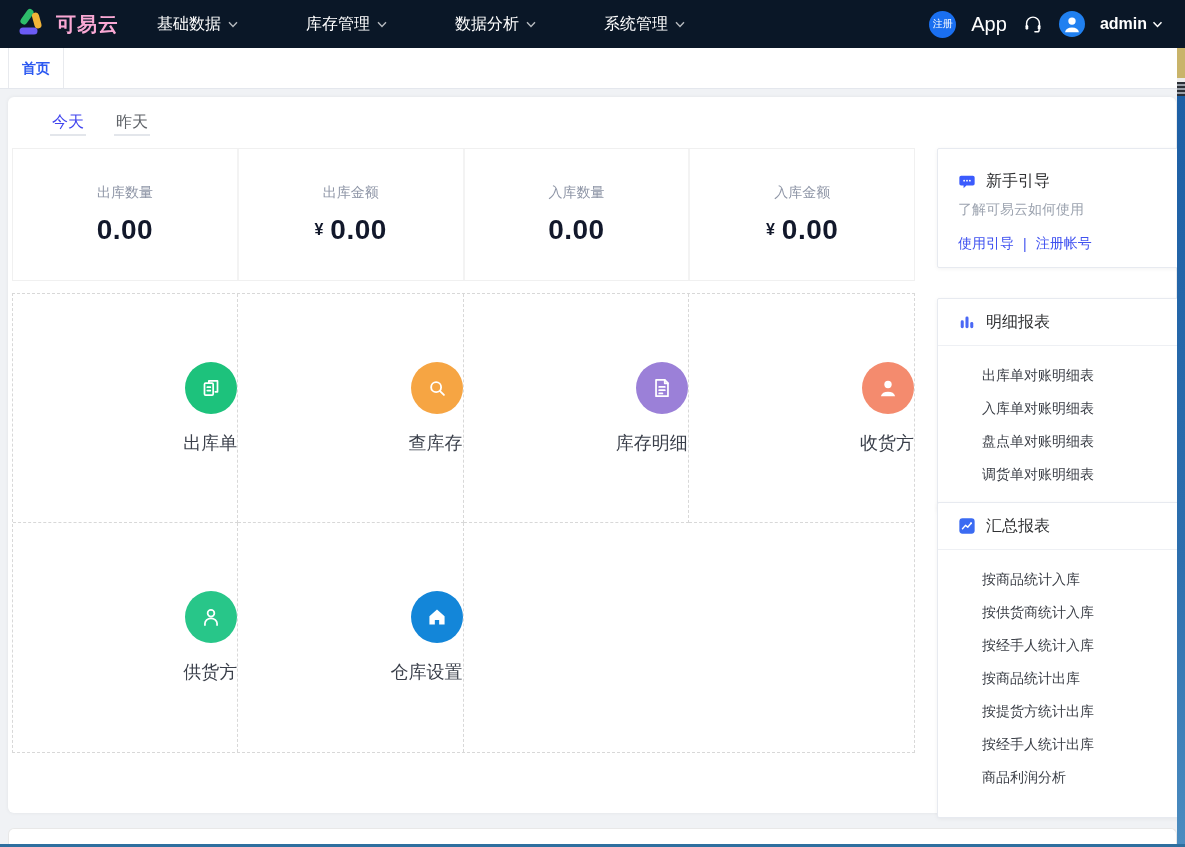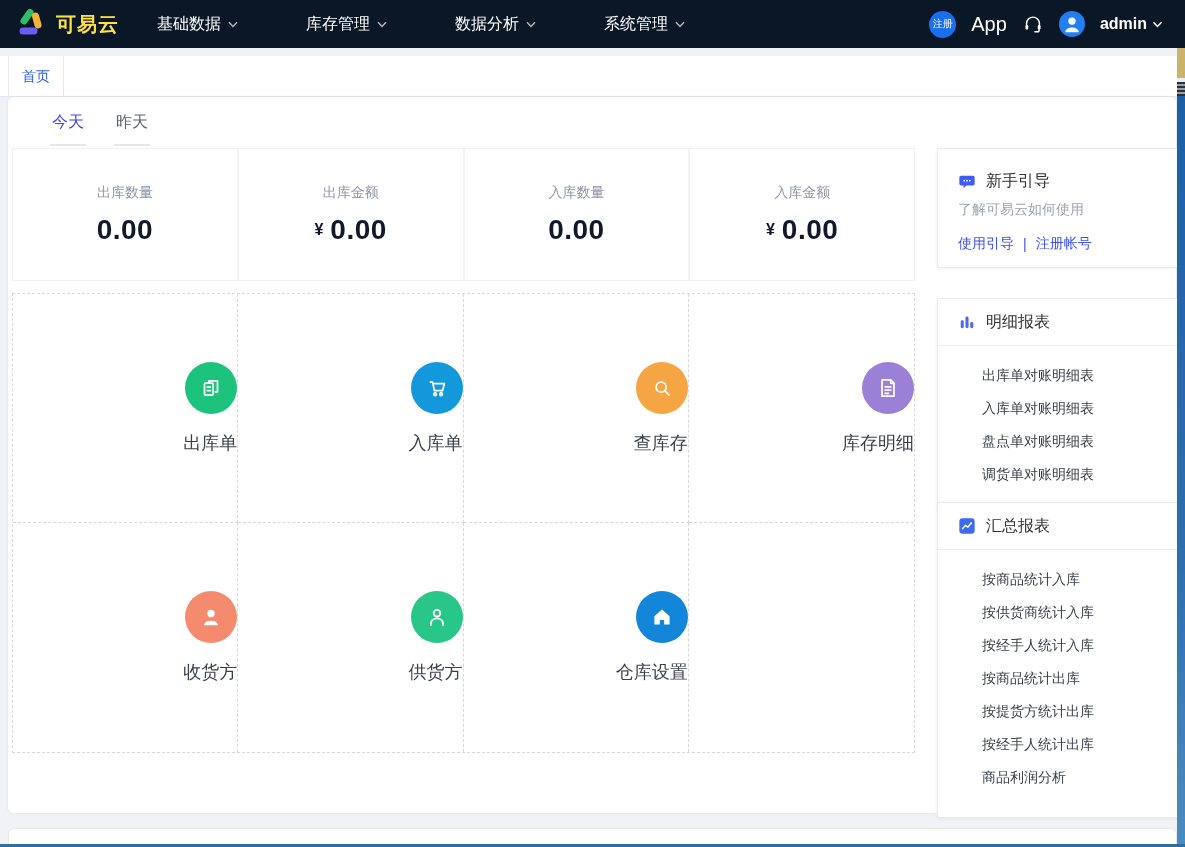--- a/index.html
+++ b/index.html
@@ -5,45 +5,45 @@
   * { margin:0; padding:0; box-sizing:border-box; }
   html,body { background:#e9ebee; }
   body { font-family:"Liberation Sans","DejaVu Sans",sans-serif; }
   .screen { position:relative; width:1185px; height:847px; background:#f0f2f5; overflow:hidden; }
 
   
   .navbar { position:absolute; left:0; top:0; width:1185px; height:48px; background:#0a1727;
             display:flex; align-items:center; justify-content:space-between; }
   .nav-left { display:flex; align-items:center; height:100%; }
   .brand { display:flex; align-items:center; gap:8px; margin-left:14px; }
-  .brand-text { color:#fde047; font-size:20px; font-weight:bold; letter-spacing:1px; }
+  .brand-text { color:#f9a8d4; font-size:20px; font-weight:bold; letter-spacing:1px; }
   .nav-menus { display:flex; align-items:center; margin-left:16px;gap:24px; }
   .nav-item { display:flex; align-items:center; gap:7px; color:#fff; font-size:16px;
               padding:0 22px; height:48px; cursor:pointer; }
   .nav-right { display:flex; align-items:center; gap:15px; margin-right:22px; }
   .register-badge { width:27px; height:27px; border-radius:50%; background:#1a6ff0; color:#fff;
                     font-size:10px; display:flex; align-items:center; justify-content:center; cursor:pointer; }
   .app-label { color:#fff; font-size:20px; cursor:pointer; }
   .avatar { width:26px; height:26px; border-radius:50%; background:#2080f0; display:flex;
             align-items:center; justify-content:center; overflow:hidden; cursor:pointer; }
   .username-wrap { display:flex; align-items:center; gap:5px; color:#fff; font-size:16px; cursor:pointer;font-weight:bold; }
 
   
-  .tabbar { position:absolute; left:0; top:56px; width:1185px; height:41px; background:#fff;
-            border-bottom:1px solid #e4e7ed; }
+  .tabbar { position:absolute; left:0; top:48px; width:1185px; height:41px; background:#fff;
+            border-bottom:1px solid #e4e7ed;font-weight:bold; }
   .tab-home { position:absolute; left:8px; top:0; height:40px; line-height:40px; padding:0 13px;
               font-size:14px; color:#2d5af1; background:#fff; border-left:1px solid #e8eaee;
               border-right:1px solid #e8eaee; cursor:pointer; }
 
   
   .main-card { position:absolute; left:8px; top:97px; width:1168px; height:716px; background:#fff;
                border-radius:6px; box-shadow:0 0 4px rgba(0,0,0,.06); overflow:visible; }
 
   .date-tabs { position:absolute; left:42px; top:15px; display:flex; gap:28px; }
-  .date-tab { font-size:16px; padding:0 2px 11px 2px; border-bottom:2px solid #e3e6eb; cursor:pointer; }
+  .date-tab { font-size:16px; padding:0 2px 1px 2px; border-bottom:2px solid #e3e6eb; cursor:pointer; }
   .date-tab.active { color:#4145ee; }
   .date-tab.inactive { color:#5f6368; }
 
   .stat-row { position:absolute; left:4px; top:51px; width:903px; height:133px; display:flex;
               border:1px solid #f0f0f0; background:#fff; }
   .stat-cell { flex:1; border-right:2px solid #f3f3f3; display:flex; flex-direction:column;
                align-items:center; justify-content:center; }
   .stat-cell:last-child { border-right:none; }
   .stat-label { font-size:14px; color:#8e95a6; }
   .stat-value-row { display:flex; align-items:center; margin-top:12px; }
@@ -207,30 +207,20 @@
         <div class="icon-circle" style="background:#1dc27c">
           <svg width="26" height="26" viewBox="0 0 24 24" fill="none" stroke="#fff" stroke-width="1.6" stroke-linecap="round" stroke-linejoin="round">
             <path d="M10 7.5 V5.5 h8 v10 h-2"></path>
             <rect x="6" y="7.5" width="8" height="11" rx="1"></rect>
             <path d="M8.6 11.2 h2.8 M8.6 14.4 h2.8"></path>
           </svg>
         </div>
         <div class="cell-label">出库单</div>
       </div>
 
-      <div class="grid-cell">
-        <div class="icon-circle" style="background:#1398dc">
-          <svg width="26" height="26" viewBox="0 0 24 24" fill="none" stroke="#fff" stroke-width="1.6" stroke-linecap="round" stroke-linejoin="round">
-            <path d="M6 6.5 h2 l1.5 8 h7.6 l1.7 -6.5 H8.4"></path>
-            <circle cx="10.3" cy="17.8" r="1.2"></circle>
-            <circle cx="15.8" cy="17.8" r="1.2"></circle>
-          </svg>
-        </div>
-        <div class="cell-label">入库单</div>
-      </div>
 
       <div class="grid-cell">
         <div class="icon-circle" style="background:#f6a543">
           <svg width="26" height="26" viewBox="0 0 24 24" fill="none" stroke="#fff" stroke-width="1.7" stroke-linecap="round">
             <circle cx="11.2" cy="11.2" r="4.6"></circle>
             <path d="M14.8 14.8 L18.4 18.4"></path>
           </svg>
         </div>
         <div class="cell-label">查库存</div>
       </div>

